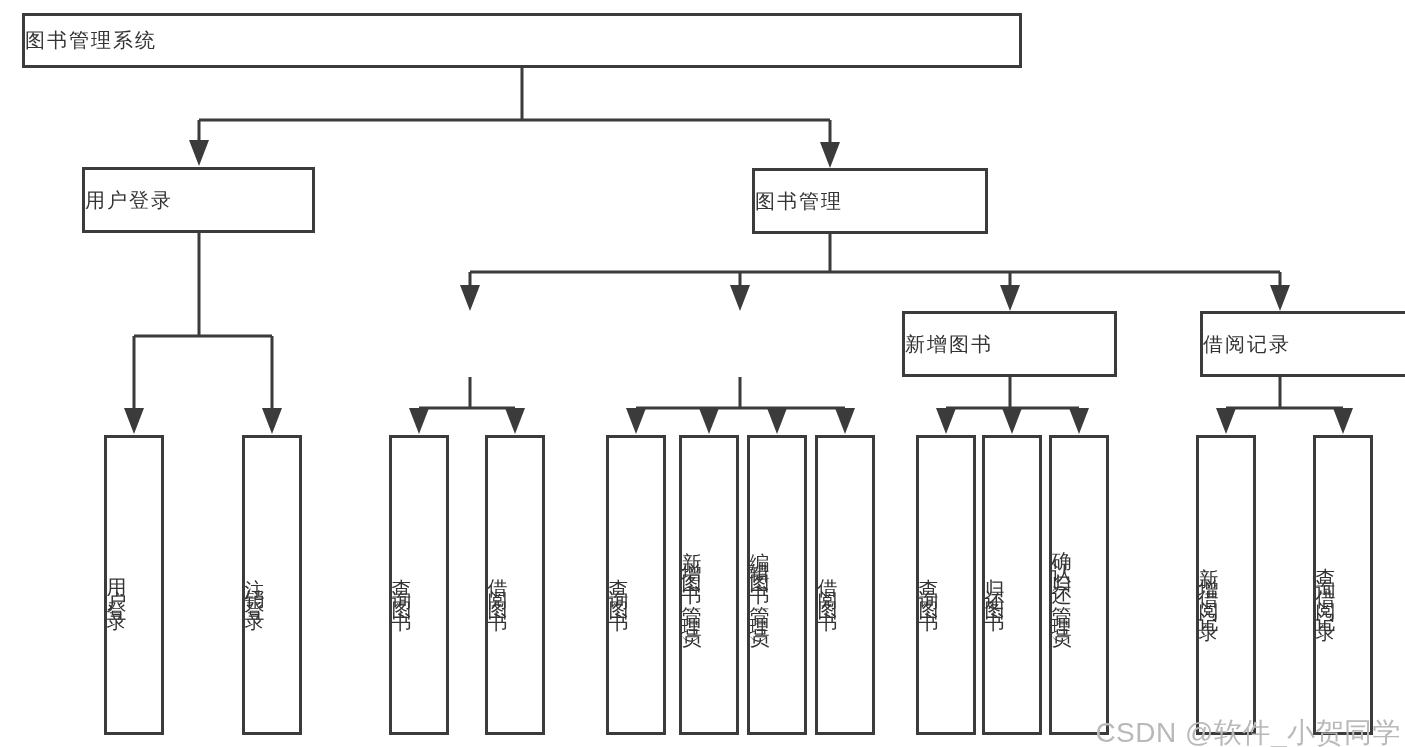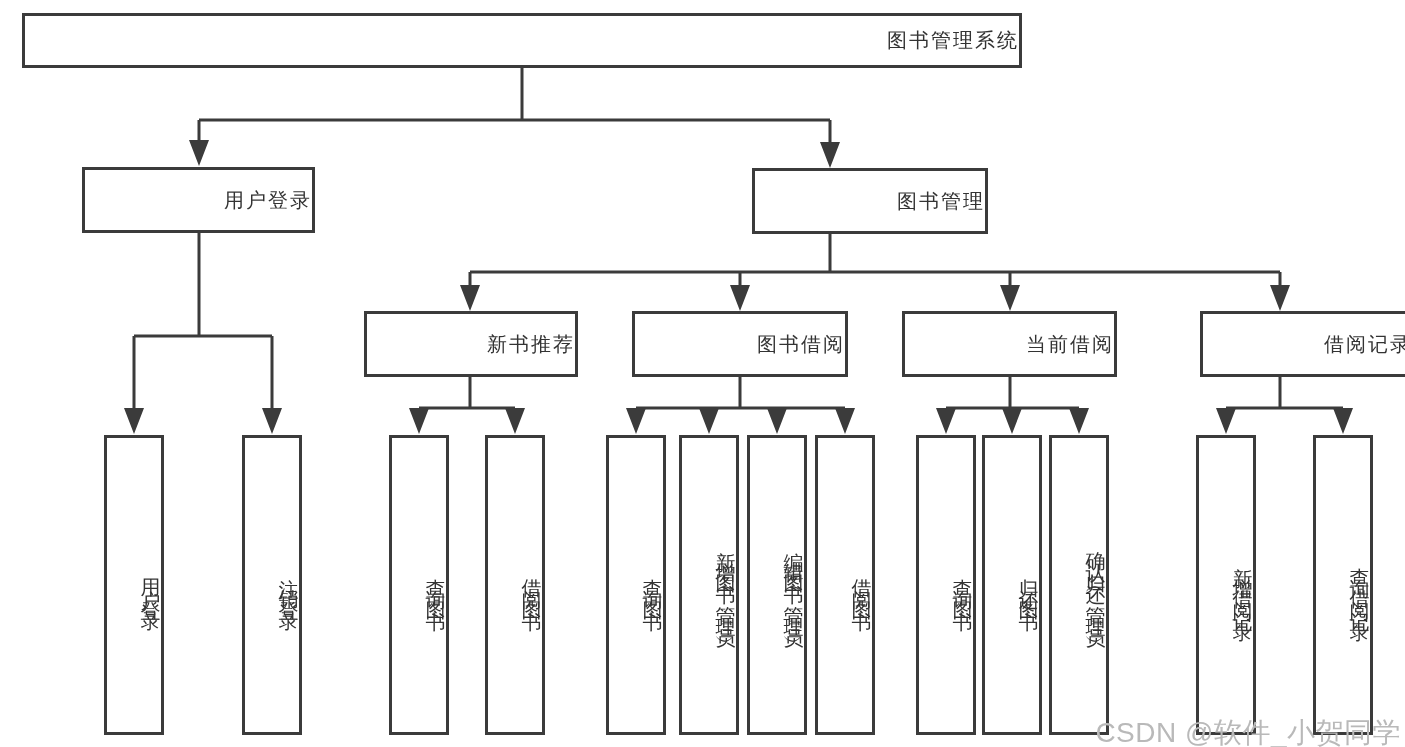--- a/index.html
+++ b/index.html
@@ -17,21 +17,21 @@
     overflow:hidden;
   }
   #wires{position:absolute;left:0;top:0;width:1405px;height:747px;}
   .node{
     position:absolute;
     box-sizing:border-box;
     border:3px solid var(--line);
     background:var(--bg);
     display:flex;
     align-items:center;
-    justify-content:flex-end;
+    justify-content:flex-start;
     color:var(--text);
     z-index:2;
   }
   .h-node span{
     font-size:20px;
     letter-spacing:2px;
     white-space:nowrap;
   }
   .v-node span{
     writing-mode:vertical-rl;
@@ -89,28 +89,22 @@
     <span>图书管理系统</span>
   </div>
 
   <div class="node h-node" style="left:82px;top:167px;width:233px;height:66px">
     <span>用户登录</span>
   </div>
   <div class="node h-node" style="left:752px;top:168px;width:236px;height:66px">
     <span>图书管理</span>
   </div>
 
-  <div class="node h-node" style="left:364px;top:311px;width:214px;height:66px">
-    <span>新书推荐</span>
-  </div>
-  <div class="node h-node" style="left:632px;top:311px;width:216px;height:66px">
-    <span>图书借阅</span>
-  </div>
   <div class="node h-node" style="left:902px;top:311px;width:215px;height:66px">
-    <span>当前借阅</span>
+    <span>新增图书</span>
   </div>
   <div class="node h-node" style="left:1200px;top:311px;width:215px;height:66px">
     <span>借阅记录</span>
   </div>
 
   <div class="node v-node" style="left:104px;top:435px;width:60px;height:300px">
     <span>用户登录</span>
   </div>
   <div class="node v-node" style="left:242px;top:435px;width:60px;height:300px">
     <span>注销登录</span>

